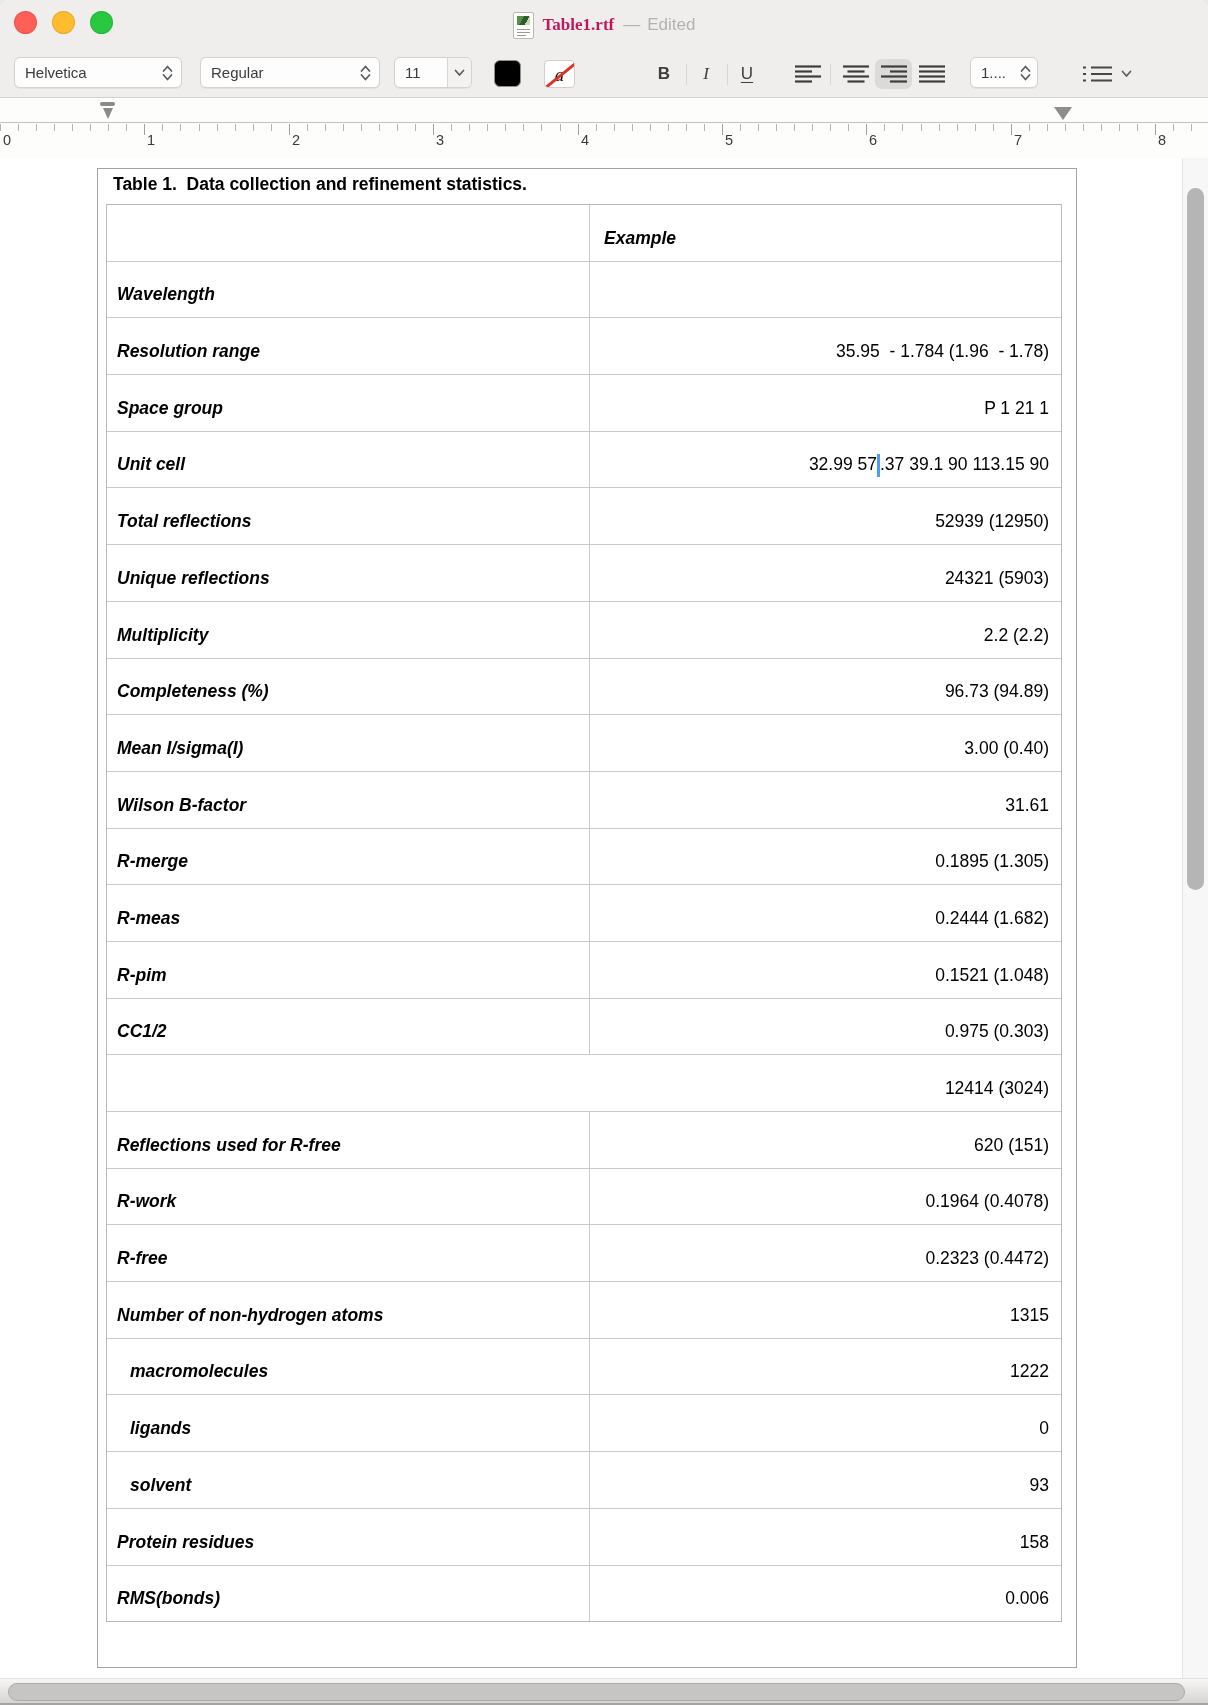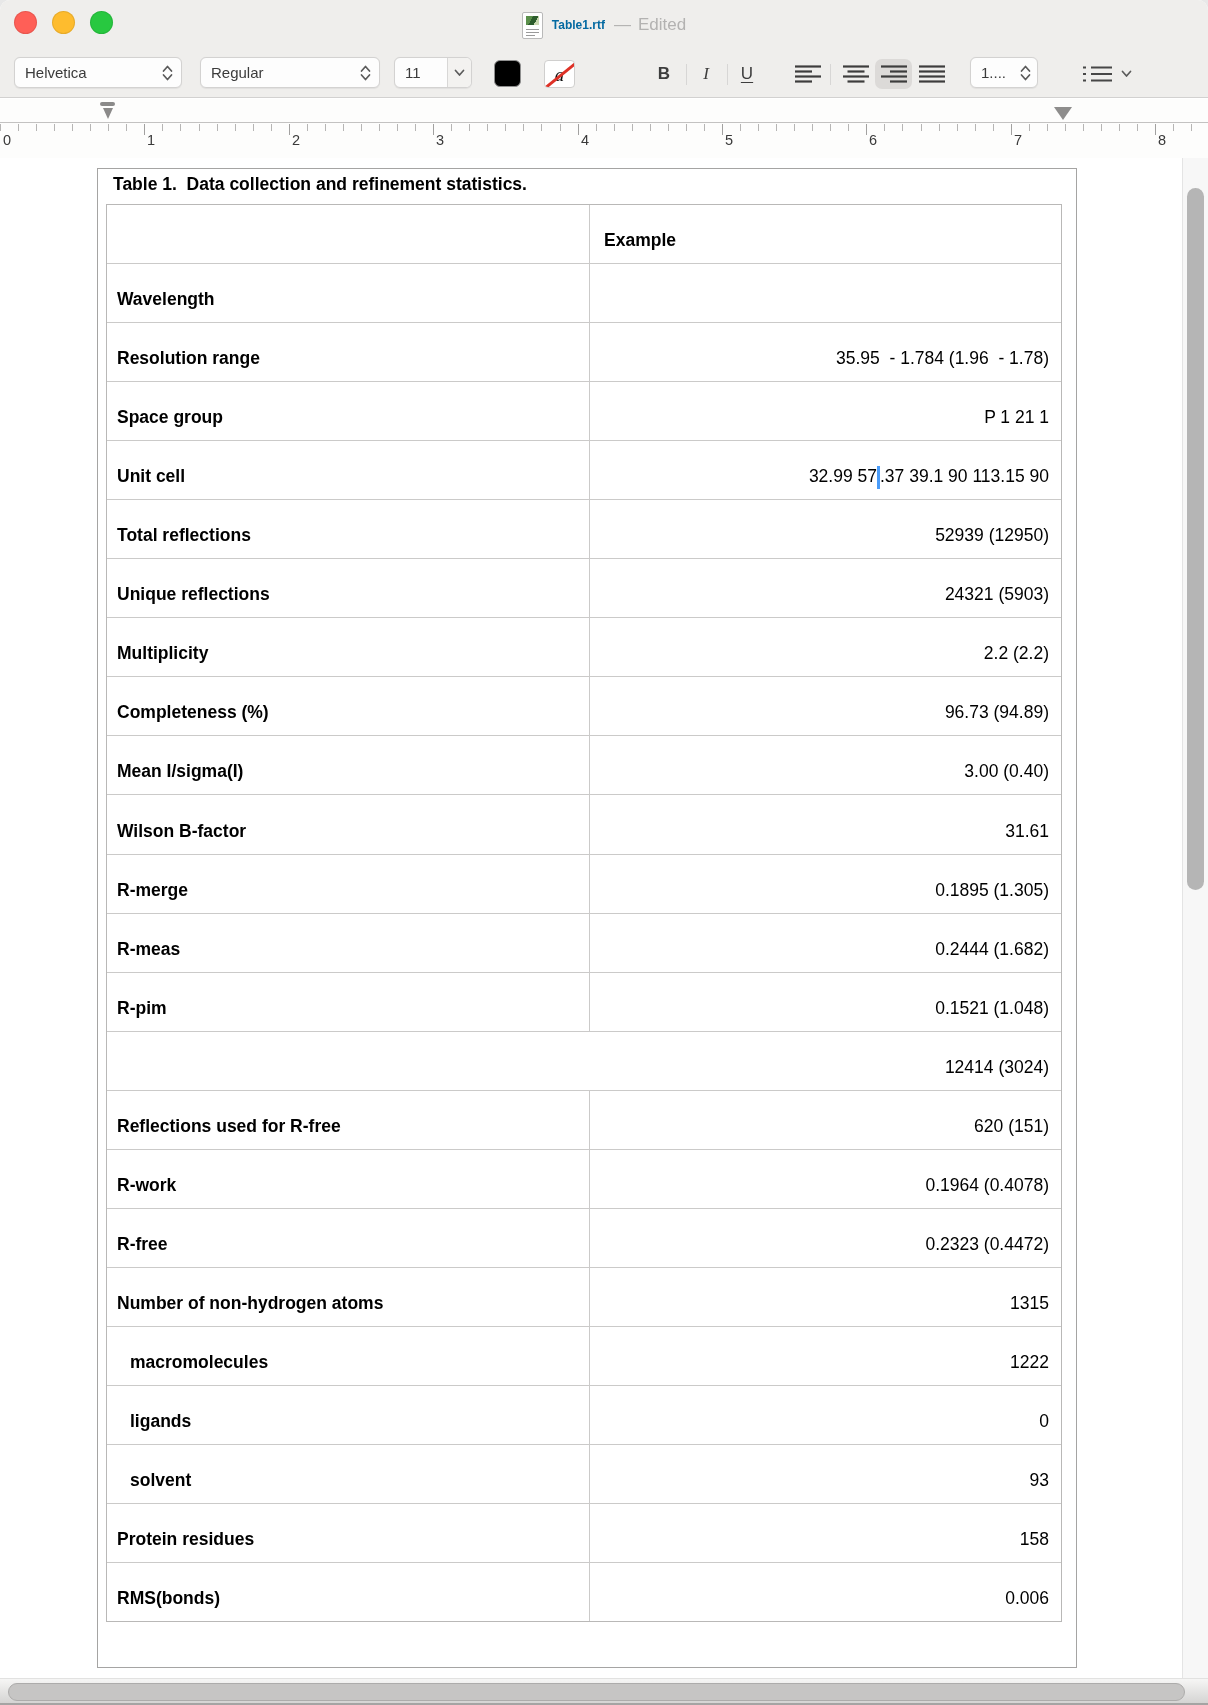--- a/index.html
+++ b/index.html
@@ -15,21 +15,21 @@
   .t-yellow{left:52px;}
   .t-green{left:90px;}
   .title-group{position:absolute;left:0;top:0;width:100%;height:50px;display:flex;
                align-items:center;justify-content:center;gap:9px;}
   .doc-icon{width:21px;height:27px;background:#fff;border:1px solid #b9b9b9;border-radius:2px;
             position:relative;overflow:hidden;flex:0 0 auto;}
   .doc-icon .pic{position:absolute;left:3px;top:3px;width:13px;height:9px;
                  background:linear-gradient(120deg,#5a8f4a 0 40%,#2d5d2d 40% 70%,#c9d8b0 70%);}
   .doc-icon .l1,.doc-icon .l2,.doc-icon .l3{position:absolute;left:3px;height:1.5px;background:#9a9a9a;width:13px;}
   .doc-icon .l1{top:16px;} .doc-icon .l2{top:19px;} .doc-icon .l3{top:22px;width:9px;}
-  .win-title{font-size:12px;font-weight:700;color:#0369a1;}
+  .win-title{font-size:17px;font-weight:700;color:#be185d;font-family:Liberation Serif, serif;}
   .win-edited{font-size:17px;color:#b3b2b1;font-weight:400;display:flex;gap:7px;}
 
   
   .toolbar{position:absolute;left:0;top:50px;width:1208px;height:48px;background:#efeeec;
            border-bottom:1px solid #d2d1d0;}
   .tb{position:absolute;}
   .selbox{height:31px;background:#fdfdfd;border:1px solid #d3d2d1;border-radius:6px;
           display:flex;align-items:center;justify-content:space-between;
           padding:0 8px 0 10px;font-size:15px;color:#3b3b3b;box-shadow:0 .5px 1px rgba(0,0,0,.06);}
   .sizebox{height:31px;background:#fdfdfd;border:1px solid #d3d2d1;border-radius:6px;
@@ -74,21 +74,21 @@
   .stat-table{position:absolute;left:8px;top:35px;width:956px;height:1418px;
               border:1px solid #b9b8b7;display:flex;flex-direction:column;}
   .trow{flex:1;display:flex;border-top:1px solid #cbcac9;}
   .trow:first-child{border-top:none;}
   .cell{display:flex;align-items:flex-end;padding-bottom:12px;overflow:hidden;}
   .c1{width:483px;border-right:1px solid #cbcac9;padding-left:10px;}
   .c1.indent{padding-left:23px;}
   .c2{flex:1;justify-content:flex-end;padding-right:12px;padding-left:14px;}
   .c2.hdr{justify-content:flex-start;}
   .cell span{white-space:pre;font-size:17.5px;color:#000;line-height:1.2;}
-  .lbl span{font-weight:700;}
+  .lbl span{font-weight:700;font-style:italic;}
   .caret{width:3px;height:23px;background:#4a9cf9;margin-bottom:-2px;flex:0 0 auto;}
 
   
   .vscroll{position:absolute;left:1182px;top:158px;width:26px;height:1520px;background:#f7f7f7;
            border-left:1px solid #e4e4e4;}
   .vthumb{position:absolute;left:4px;top:30px;width:17px;height:702px;border-radius:9px;background:#b5b5b5;}
   .hscroll{position:absolute;left:0;top:1678px;width:1208px;height:27px;
            background:linear-gradient(#f6f6f5,#d2d1d0);border-top:1px solid #e2e2e1;
            box-shadow:inset 0 -2px 0 #a5a4a3;}
   .hthumb{position:absolute;left:8px;top:4px;width:1177px;height:18px;border-radius:9px;
@@ -376,20 +376,28 @@
           </div>
           <div class="trow">
             <div class="cell c1 lbl">
               <span>R-pim</span>
             </div>
             <div class="cell c2">
               <span>0.1521 (1.048)</span>
             </div>
           </div>
           <div class="trow">
+            <div class="cell c1 lbl">
+              <span>CC1/2</span>
+            </div>
+            <div class="cell c2">
+              <span>0.975 (0.303)</span>
+            </div>
+          </div>
+          <div class="trow">
             <div class="cell c2">
               <span>12414 (3024)</span>
             </div>
           </div>
           <div class="trow">
             <div class="cell c1 lbl">
               <span>Reflections used for R-free</span>
             </div>
             <div class="cell c2">
               <span>620 (151)</span>

